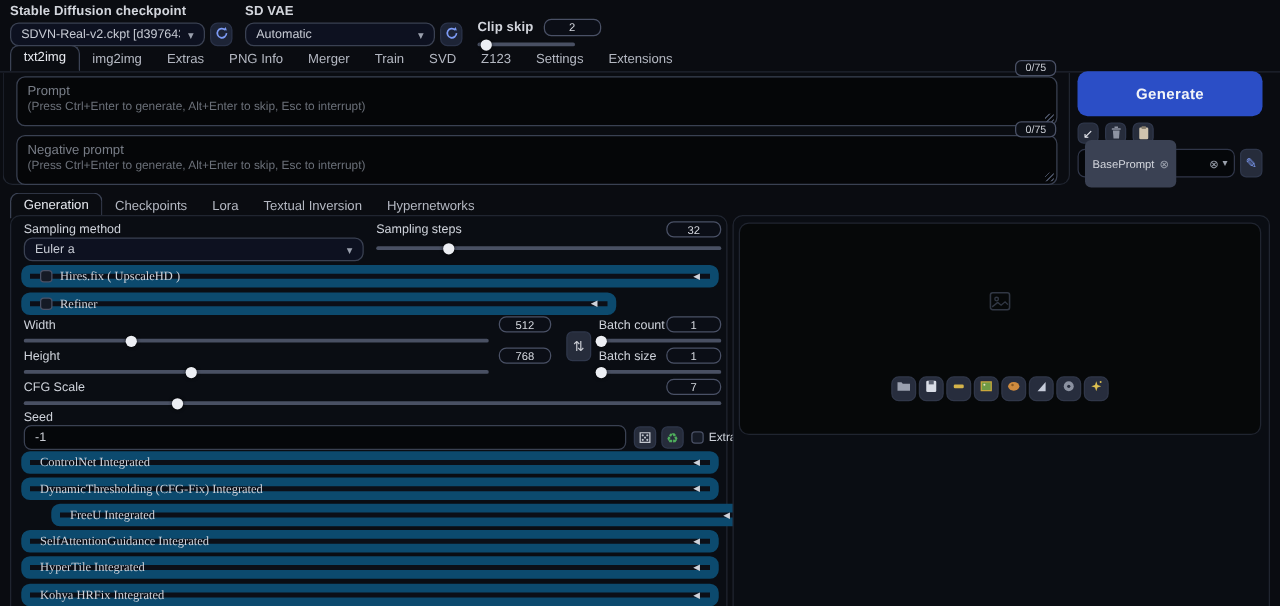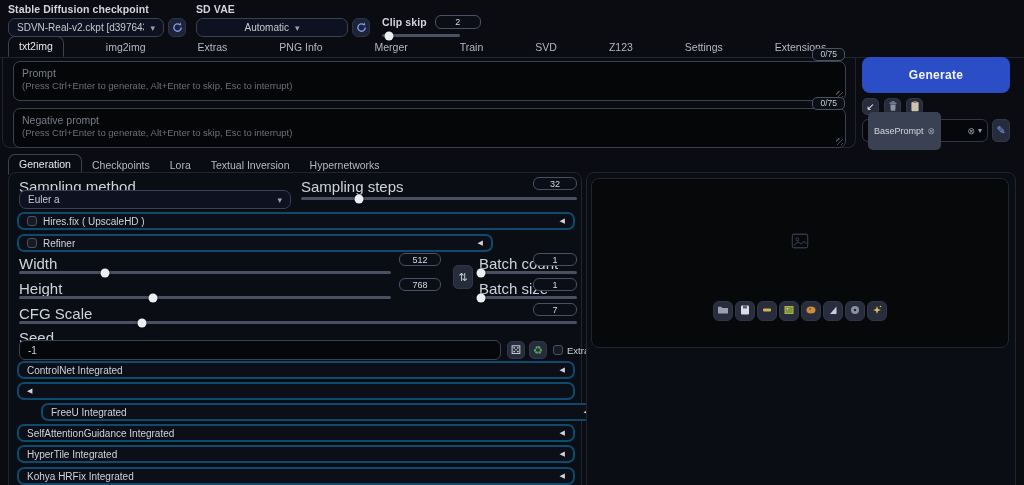--- a/index.html
+++ b/index.html
@@ -1,38 +1,38 @@
 <!DOCTYPE html>
 <html style="--accent: #2b4ec6;"><head>
 <meta charset="utf-8">
 <style>
   * { margin:0; padding:0; box-sizing:border-box; }
   html,body { width:1024px; height:485px; overflow:hidden; }
   body { background:#0a0c11; font-family:"Liberation Sans", sans-serif; color:#ced2da; position:relative; }
 
   .lbl { font-size:10.5px; color:#d2d5dc; font-weight:600; letter-spacing:.1px; }
-  .plbl { font-size:15px; color:#cfd3db; font-weight:400; }
+  .plbl { font-size:10px; color:#cfd3db; font-weight:400; }
 
   .sel { display:flex; align-items:center; justify-content:space-between; background:#0d1120;
          border:1px solid #3a4152; border-radius:7px; height:19px; padding:0 8px;
          font-size:10px; color:#c6cad3; cursor:pointer; }
   .sel .caret { color:#9aa0ad; font-size:9px; margin-left:6px; }
 
   .refresh { width:18px; height:19px; background:#1d2436; border:1px solid #2b3349; border-radius:6px;
              display:flex; align-items:center; justify-content:center; cursor:pointer; }
 
   .num { background:#0b0e16; border:1px solid #4a5166; border-radius:6px; color:#d5d8df;
          font-size:9px; text-align:center; height:13px; line-height:12px; }
 
   .slider { position:relative; height:3px; background:#495063; border-radius:2px; cursor:pointer; }
   .thumb  { position:absolute; top:50%; width:9px; height:9px; border-radius:50%;
             background:#eceef3; transform:translate(-50%,-50%); box-shadow:0 0 3px rgba(0,0,0,.8); }
 
   .main-tabs { position:absolute; top:38px; left:0; width:1024px; height:20px;
-               border-bottom:1px solid #202530; display:flex; align-items:flex-end; padding-left:8px;gap:32px; }
+               border-bottom:1px solid #202530; display:flex; align-items:flex-end; padding-left:8px; }
   .tab { font-size:10.5px; color:#b4b8c2; padding:3px 10px 4px; cursor:pointer; white-space:nowrap; }
   .tab.on { color:#e6e8ee; border:1px solid #3b4254; border-bottom:1px solid #0a0c11;
             border-radius:7px 7px 0 0; background:#0a0c11; }
 
   .prompt-wrap { position:absolute; left:2px; top:58px; width:854px; height:90px;
                  border:1px solid #202530; border-top:none; border-radius:0 0 8px 8px; }
   .ta { position:absolute; background:#050608; border:1px solid #3a4152; border-radius:7px;
         padding:5px 8px; cursor:text; }
   .ta .l1 { font-size:10.5px; color:#787d87; display:block; }
   .ta .l2 { font-size:9.5px;  color:#6b7079; display:block; margin-top:1px; }
@@ -50,22 +50,22 @@
   .styles-box { flex:1; height:23px; background:#05070a; border:1px solid #303649; border-radius:6px;
                 display:flex; align-items:center; padding:0 5px; }
   .chip { background:#3a4153; border-radius:5px; padding:14px 6px; font-size:9px; color:#d4d7de;
           display:flex; align-items:center; gap:4px; cursor:pointer; }
   .dim { color:#9aa0ac; font-size:9px; }
 
   .sub-tabs { position:absolute; top:154px; left:8px; display:flex; align-items:flex-end;justify-content:flex-end; }
 
   .panel { position:absolute; border:1px solid #202530; border-radius:8px; background:#0a0d13; }
 
-  .acc { position:absolute; height:18px; background:#0c0f17; border:2px solid #0c4a6e; border-radius:7px;
-         display:flex; align-items:center; justify-content:space-between; padding:0 8px; cursor:pointer; }
+  .acc { position:absolute; height:18px; background:#0c0f17; border:7px solid #0c4a6e; border-radius:7px;
+         display:flex; align-items:center; justify-content:space-between; padding:0 8px; cursor:pointer;font-family:Liberation Serif, serif; }
   .acc .t { font-size:10px; color:#ced2da; display:flex; align-items:center; gap:6px; }
   .acc .arr { font-size:7px; color:#cfd3db; }
 
   .cb { width:10px; height:10px; background:#151a25; border:1px solid #4a5166; border-radius:3px; cursor:pointer; }
 
   .gallery { position:absolute; left:4px; top:5px; width:418px; height:170px; background:#060809;
              border:1px solid #202530; border-radius:8px; }
   .gbtns { position:absolute; bottom:26px; left:50%; transform:translateX(-50%); display:flex; gap:2px; }
   .gbtn { width:20px; height:20px; background:#272d3d; border:1px solid #303749; border-radius:6px;
           display:flex; align-items:center; justify-content:center; cursor:pointer; }
@@ -87,21 +87,21 @@
     <span>
       <svg width="11" height="11" viewBox="0 0 12 12">
           <path d="M10 6a4 4 0 1 1-1.2-2.8" stroke="#7d9bf5" stroke-width="1.5" fill="none"></path>
           <path d="M9.3 0.6 L10.3 3.6 L7.3 3.3 Z" fill="#7d9bf5"></path>
         </svg>
     </span>
   </div>
 
   <div style="display:flex; flex-direction:column; gap:3px; margin-left:6px;">
     <span class="lbl">SD VAE</span>
-    <div class="sel" style="width:152px;justify-content:center;">
+    <div class="sel" style="width:152px;">
       <span>Automatic</span>
       <span class="caret">▾</span>
     </div>
   </div>
   <div class="refresh">
     <span>
       <svg width="11" height="11" viewBox="0 0 12 12">
           <path d="M10 6a4 4 0 1 1-1.2-2.8" stroke="#7d9bf5" stroke-width="1.5" fill="none"></path>
           <path d="M9.3 0.6 L10.3 3.6 L7.3 3.3 Z" fill="#7d9bf5"></path>
         </svg>
@@ -272,20 +272,21 @@
     <span style="font-size:11px; color:#4fae5c;">♻</span>
   </div>
   <span class="cb abs" style="left:544px; top:172px;"></span>
   <span class="plbl abs" style="left:558px; top:172px; font-size:9.5px;">Extra</span>
 
   <div class="acc" style="left:8px; top:188px; width:558px;">
     <span class="t">ControlNet Integrated</span>
     <span class="arr">◀</span>
   </div>
   <div class="acc" style="left:8px; top:209px; width:558px;">
+    <span class="t">DynamicThresholding (CFG-Fix) Integrated</span>
     <span class="arr">◀</span>
   </div>
   <div class="acc" style="left:8px; top:230px; width:558px;margin-left:24px;">
     <span class="t">FreeU Integrated</span>
     <span class="arr">◀</span>
   </div>
   <div class="acc" style="left:8px; top:251px; width:558px;">
     <span class="t">SelfAttentionGuidance Integrated</span>
     <span class="arr">◀</span>
   </div>

